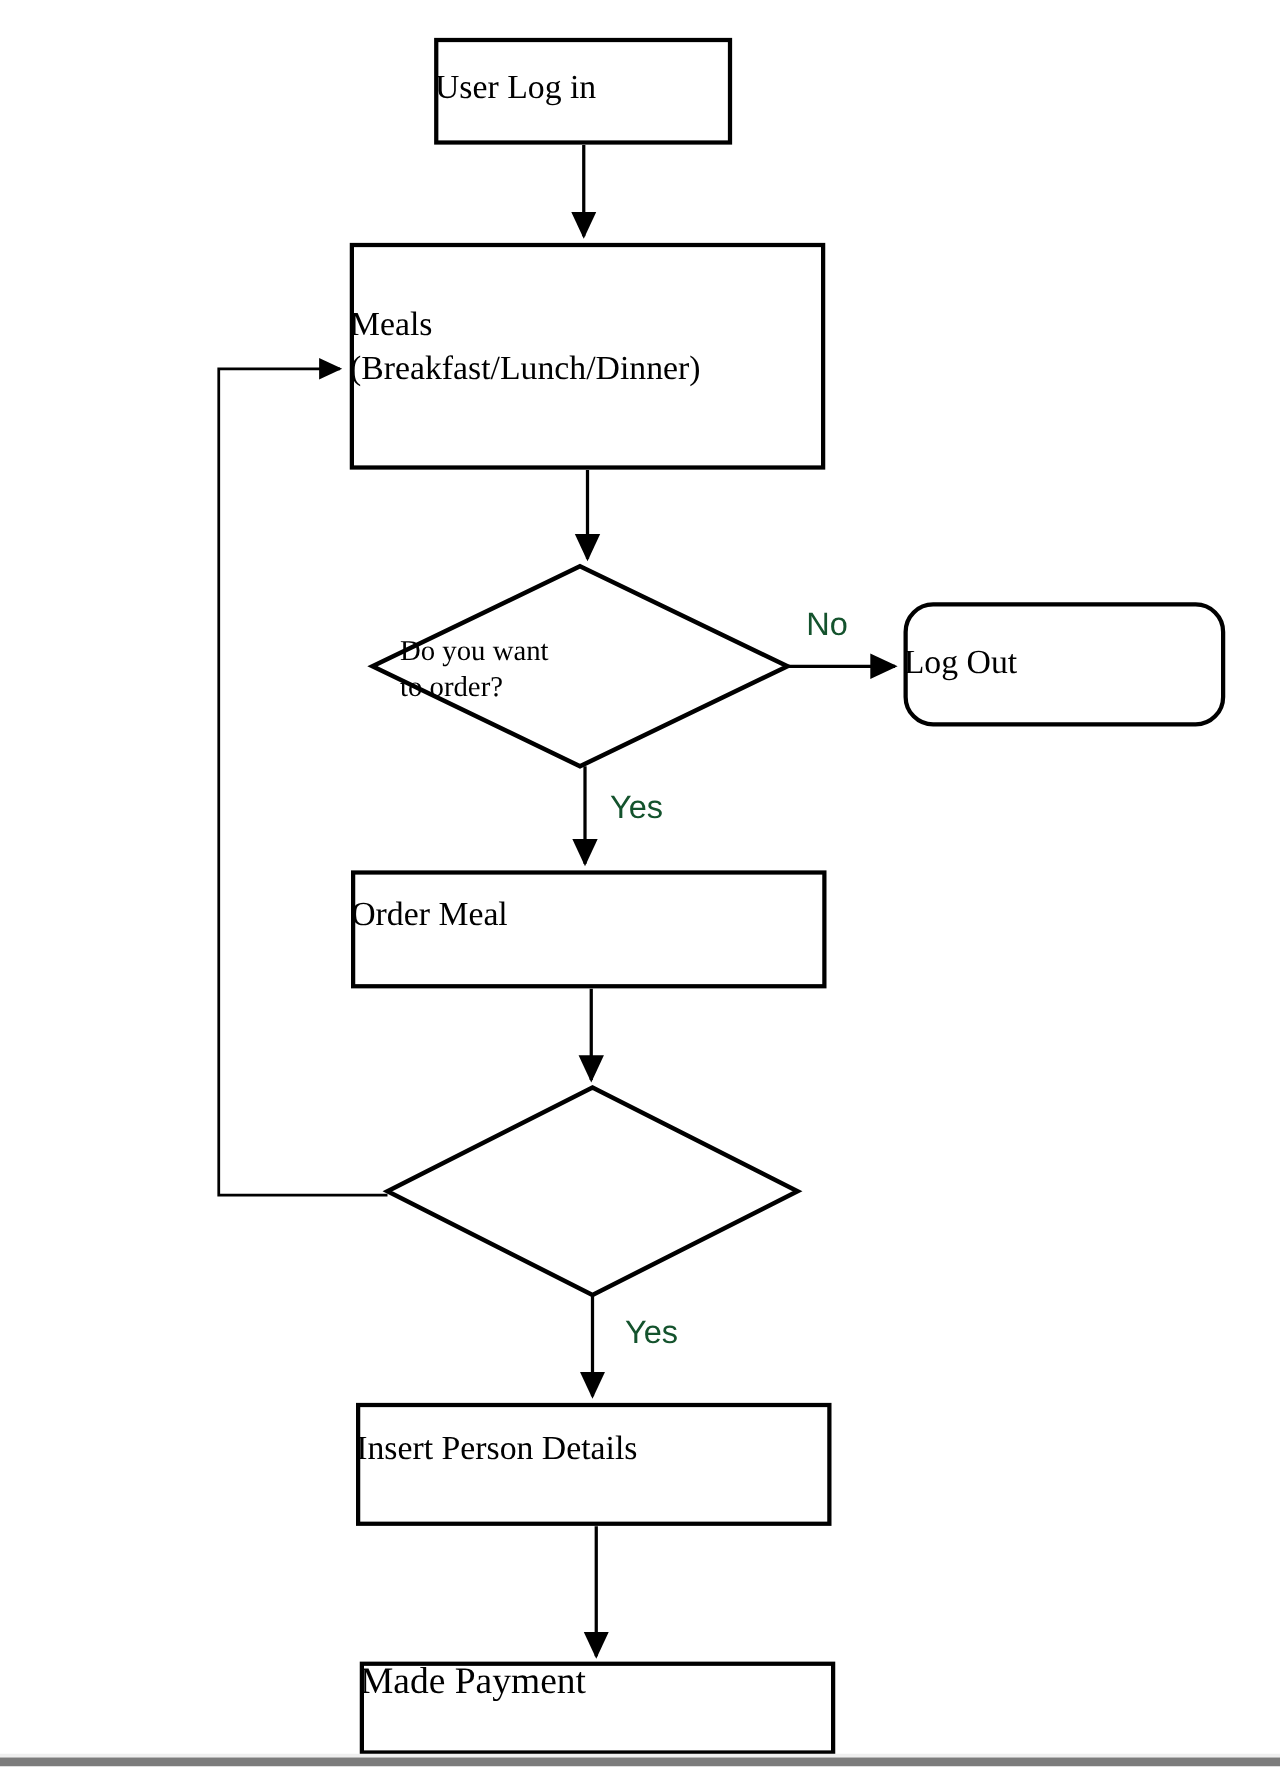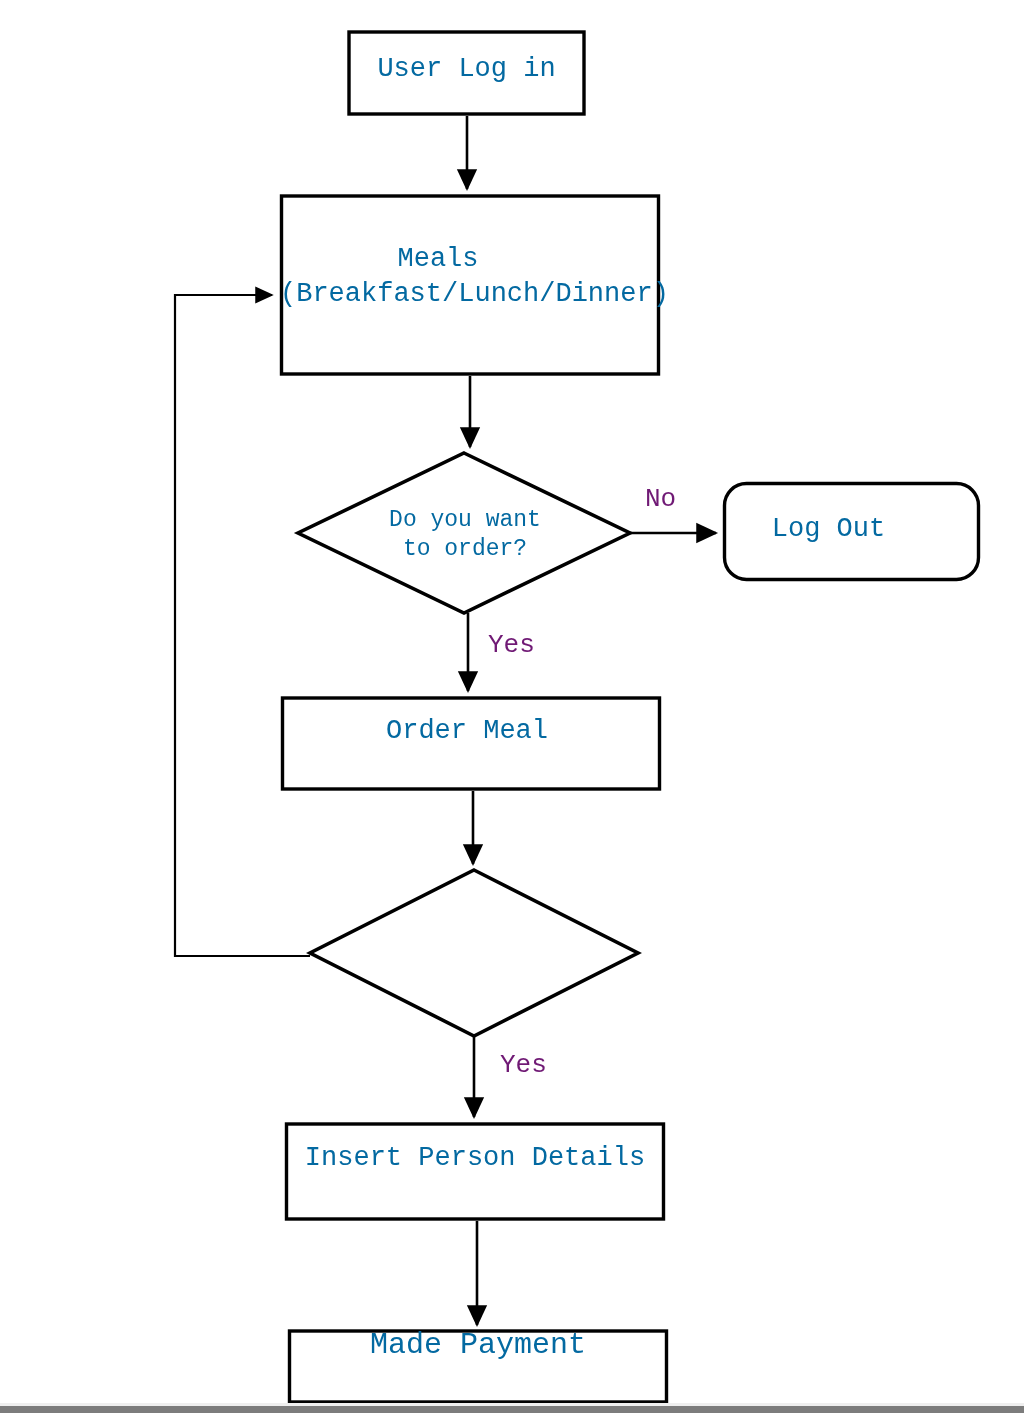--- a/index.html
+++ b/index.html
@@ -21,32 +21,32 @@
   }
   #flow-svg {
     position: absolute;
     left: 0;
     top: 0;
     width: 1024px;
     height: 1416px;
   }
   .node-text {
     position: absolute;
-    text-align: center;
-    color: #0369a1;
+    text-align: left;
+    color: #000000;
     line-height: 1.28;
     white-space: pre;
     pointer-events: none;
-    font-family: Liberation Mono, monospace;
+    font-family: Liberation Serif, serif;
   }
   .edge-label {
     position: absolute;
-    color: #701a75;
+    color: #14532d;
     font-size: 26px;
-    font-family: Liberation Mono, monospace;
+    font-family: Liberation Sans, sans-serif;
     white-space: pre;
   }
   .t-userlogin   { left: 348px; top: 52px;   width: 237px; font-size: 27px; }
   .t-meals       { left: 280px; top: 242px;  width: 316px; font-size: 27px; }
   .t-decision1   { left: 320px; top: 506px;  width: 290px; font-size: 23px; }
   .t-logout      { left: 723px; top: 512px;  width: 211px; font-size: 27px; }
   .t-ordermeal   { left: 281px; top: 714px;  width: 372px; font-size: 27px; }
   .t-decision2   { left: 340px; top: 922px;  width: 270px; font-size: 23px; }
   .t-insert      { left: 285px; top: 1141px; width: 380px; font-size: 27px; }
   .t-payment     { left: 288px; top: 1326px; width: 380px; font-size: 30px; }

